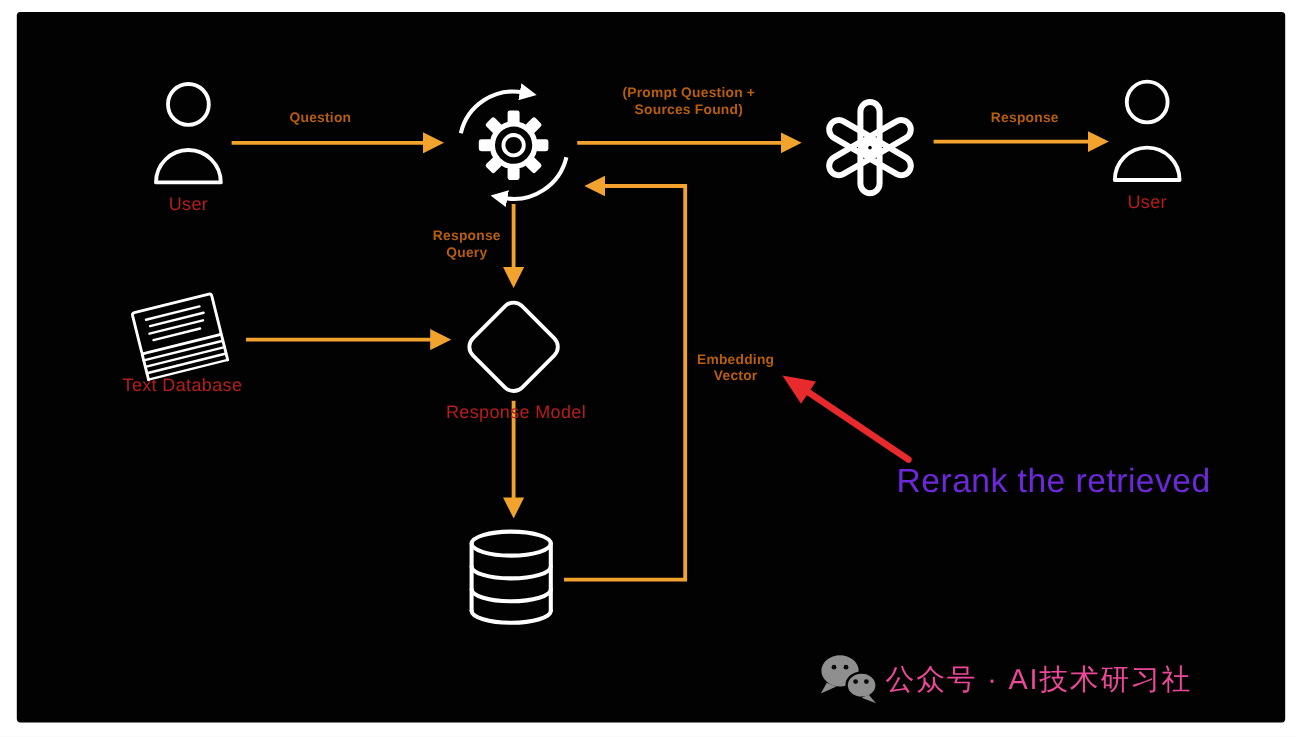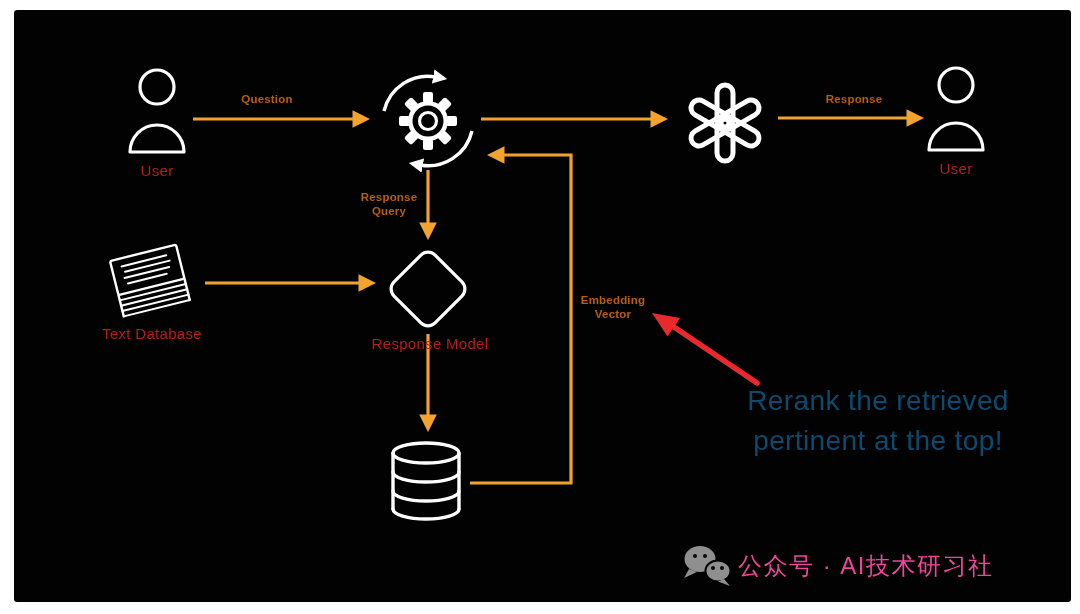--- a/index.html
+++ b/index.html
@@ -4,21 +4,21 @@
 <style>
   html,body{margin:0;padding:0;background:#ffffff;}
   #page{position:relative;width:1080px;height:614px;background:#ffffff;overflow:hidden;
         font-family:"Liberation Sans",sans-serif;}
   #canvas{position:absolute;left:14px;top:10px;width:1057px;height:592px;
           background:#020202;border-radius:3px;}
   #art{position:absolute;left:0;top:0;}
   .lbl{position:absolute;transform:translateX(-50%);white-space:nowrap;text-align:center;}
   .lbl-node{color:#b91c1c;font-size:15px;letter-spacing:.3px;}
   .lbl-edge{color:#b85e0c;font-size:11.5px;font-weight:700;line-height:14px;letter-spacing:.2px;}
-  .lbl-annotation{color:#0c4a6e;font-size:28px;font-weight:500;line-height:40px;letter-spacing:.4px;}
+  .lbl-annotation{color:#6d28d9;font-size:28px;font-weight:500;line-height:40px;letter-spacing:.4px;}
   .lbl-watermark{position:absolute;color:#ec4899;font-size:24px;letter-spacing:1.5px;transform:none;}
 </style>
 </head>
 <body>
 
 <div id="page">
   <div id="canvas"></div>
 
   <svg id="art" width="1080" height="614" viewBox="0 0 1080 614">
     <defs>
@@ -108,33 +108,36 @@
       <circle cx="-3" cy="-8" r="2" fill="#0a0a0a"></circle>
       <ellipse cx="10" cy="7" rx="12.5" ry="10.5" fill="#8f8f8f" stroke="#020202" stroke-width="2"></ellipse>
       <path d="M16,15 L22,22 L10,17.5 Z" fill="#8f8f8f"></path>
       <circle cx="5" cy="4" r="2" fill="#0a0a0a"></circle>
       <circle cx="14" cy="4" r="2" fill="#0a0a0a"></circle>
     </g>
   </svg>
 
   <div class="lbl lbl-node" style="left:157px;top:162px">User</div>
   <div class="lbl lbl-node" style="left:956px;top:160px">User</div>
-  <div class="lbl lbl-node" style="left:152px;top:325px">Text Database</div>
+  <div class="lbl lbl-node" style="left:152px;top:313px">Text Database</div>
   <div class="lbl lbl-node" style="left:430px;top:335px">Response Model</div>
 
   <div class="lbl lbl-edge" style="left:267px;top:92px">Question</div>
+  <div class="lbl lbl-edge" style="left:574px;top:71px">
+    <div>(Prompt Question +</div>
+    <div>Sources Found)</div>
+  </div>
   <div class="lbl lbl-edge" style="left:854px;top:92px">Response</div>
   <div class="lbl lbl-edge" style="left:389px;top:190px">
     <div>Response</div>
     <div>Query</div>
   </div>
   <div class="lbl lbl-edge" style="left:613px;top:293px">
     <div>Embedding</div>
     <div>Vector</div>
   </div>
 
   <div class="lbl lbl-annotation" style="left:878px;top:381px">
     <div>Rerank the retrieved</div>
-    <div>pertinent at the top!</div>
   </div>
 
   <div class="lbl-watermark" style="left:738px;top:550px">公众号 · AI技术研习社</div>
 </div>
 
 </body></html>

